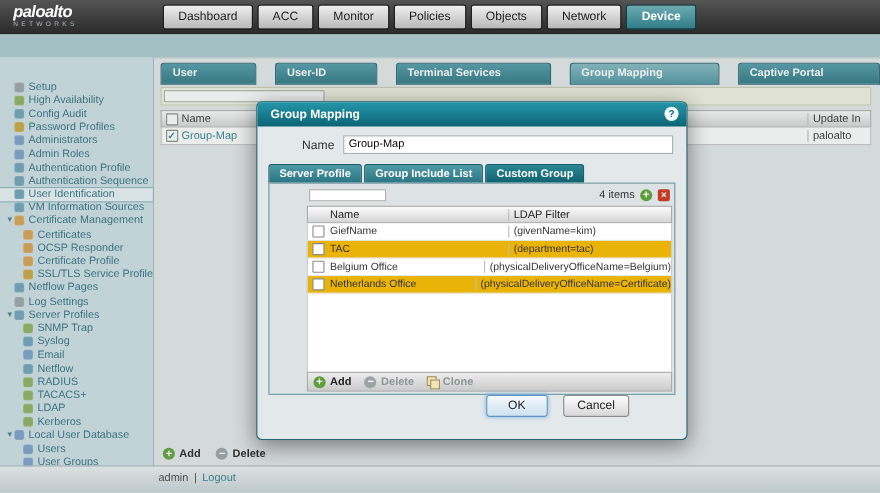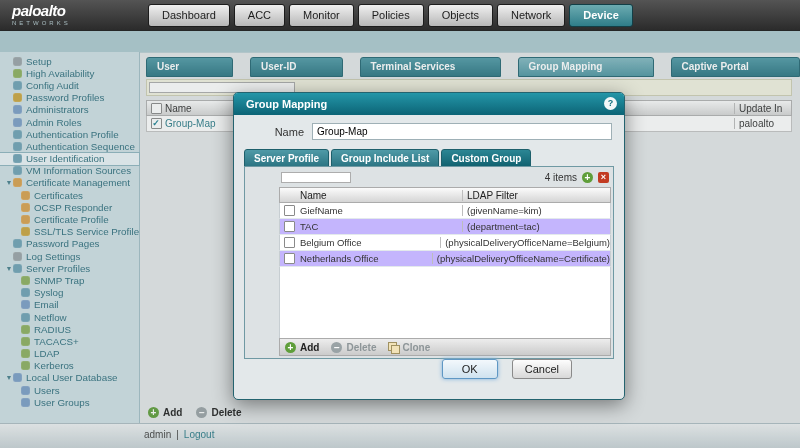--- a/index.html
+++ b/index.html
@@ -12,21 +12,21 @@
   .brand{position:absolute;left:12px;top:3px;color:#fff;line-height:1;}
   .brand-name{font-size:15px;font-weight:bold;font-style:italic;letter-spacing:-0.5px;display:block;}
   .brand-sub{font-size:6px;letter-spacing:3px;color:#a9bdc1;display:block;margin-top:2px;}
   .nav{position:absolute;left:148px;top:4px;display:flex;gap:4px;}
   .nav-tab{height:21px;line-height:21px;padding:0 13px;font-size:11px;color:#1d1d1d;
     background:linear-gradient(#f0f0f0,#b7b7b7);border:1px solid #1c1c1c;border-radius:3px;cursor:default;}
   .nav-tab.active{background:linear-gradient(#6cabb1,#2f7d89);color:#fff;font-weight:bold;border-color:#123f47;}
 
   
   .sidebar{position:absolute;left:0;top:52px;width:140px;height:372px;background:#cfe1e6;
-    border-right:1px solid #a3bfc7;padding-top:3px;box-sizing:border-box;}
+    border-right:1px solid #a3bfc7;padding-top:21px;box-sizing:border-box;}
   .side-item{display:flex;align-items:center;height:12.2px;padding-left:5px;white-space:nowrap;overflow:hidden;cursor:default;}
   .side-item.indent{padding-left:21px;}
   .side-item.selected{background:#eaf4f7;outline:1px solid #8fb6c0;}
   .caret{width:8px;font-size:7px;color:#477f8d;flex:0 0 auto;text-align:center;}
   .side-icon{width:9px;height:9px;border-radius:2px;margin-right:4px;flex:0 0 auto;
     box-shadow:inset 0 0 1px rgba(255,255,255,.8);}
   .ic-gear{background:#9aa4a8;}.ic-teal{background:#6fa3b6;}.ic-orange{background:#d9a14e;}
   .ic-green{background:#8cb05f;}.ic-blue{background:#7b9fc7;}.ic-gold{background:#caa53f;}
   .side-label{font-size:9.8px;color:#2f6f7e;}
 
@@ -84,21 +84,21 @@
     border:1px solid #6f99a3;display:flex;flex-direction:column;box-sizing:border-box;padding-left:32px;}
   .mp-toolbar{height:20px;display:flex;align-items:center;gap:5px;padding:0 4px;flex:0 0 auto;}
   .mp-spacer{flex:1;}
   .items-count{font-size:10px;color:#333;}
   .mp-thead{height:16px;margin:0 2px;background:linear-gradient(#fbfbfb,#d5d5d5);border:1px solid #ababab;
     display:flex;align-items:center;font-size:10px;color:#222;flex:0 0 auto;box-sizing:border-box;}
   .mcol-name{width:165px;border-right:1px solid #bdbdbd;padding-left:2px;box-sizing:border-box;}
   .mcol-filter{flex:1;padding-left:4px;}
   .mp-row{height:15px;margin:0 2px;display:flex;align-items:center;font-size:9.5px;color:#333;
     background:#fff;border-left:1px solid #c7ced2;border-right:1px solid #c7ced2;border-bottom:1px solid #e3e9ec;flex:0 0 auto;}
-  .mp-row.alt{background:#c4b5fd;}
+  .mp-row.alt{background:#eab308;}
   .mp-fill{flex:1;margin:0 2px;background:#fff;border-left:1px solid #c7ced2;border-right:1px solid #c7ced2;}
   .mp-bottom{height:18px;margin:0 2px 2px 2px;background:linear-gradient(#ededed,#cbcbcb);
     border:1px solid #ababab;display:flex;align-items:center;gap:12px;padding:0 5px;flex:0 0 auto;box-sizing:border-box;}
   .clone-ic{position:relative;width:10px;height:10px;flex:0 0 auto;}
   .clone-ic::before,.clone-ic::after{content:"";position:absolute;width:7px;height:7px;background:#f2e3b8;border:1px solid #a09160;}
   .clone-ic::before{left:0;top:0;}
   .clone-ic::after{left:3px;top:3px;}
   .modal-foot{position:absolute;left:0;right:0;bottom:20px;display:flex;justify-content:flex-end;gap:14px;padding-right:52px;}
   .btn{height:20px;min-width:56px;padding:0 12px;font-size:11px;line-height:18px;text-align:center;color:#222;
     background:linear-gradient(#fdfdfd,#d8d8d8);border:1px solid #8a8a8a;border-radius:3px;cursor:pointer;box-sizing:border-box;}
@@ -193,21 +193,21 @@
         <span class="side-icon ic-orange"></span>
         <span class="side-label">Certificate Profile</span>
       </div>
     <div class="side-item indent">
         <span class="side-icon ic-gold"></span>
         <span class="side-label">SSL/TLS Service Profile</span>
       </div>
     <div class="side-item">
         <span class="caret"></span>
         <span class="side-icon ic-teal"></span>
-        <span class="side-label">Password Pages</span>
+        <span class="side-label">Netflow Pages</span>
       </div>
     <div class="side-item">
         <span class="caret"></span>
         <span class="side-icon ic-gear"></span>
         <span class="side-label">Log Settings</span>
       </div>
     <div class="side-item">
         <span class="caret">▼</span>
         <span class="side-icon ic-teal"></span>
         <span class="side-label">Server Profiles</span>

